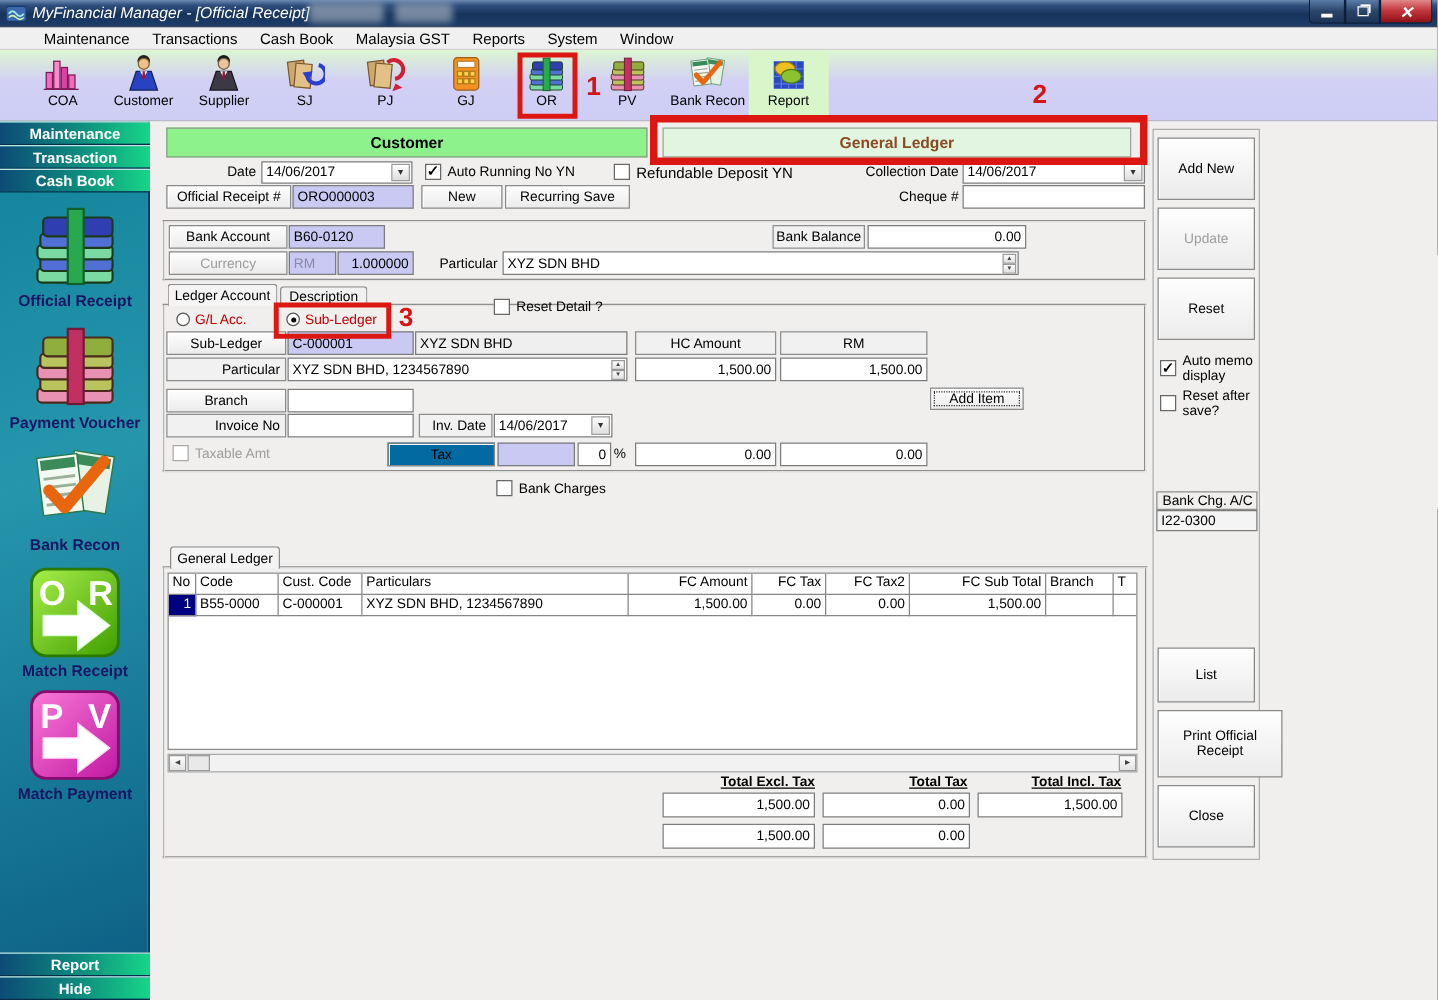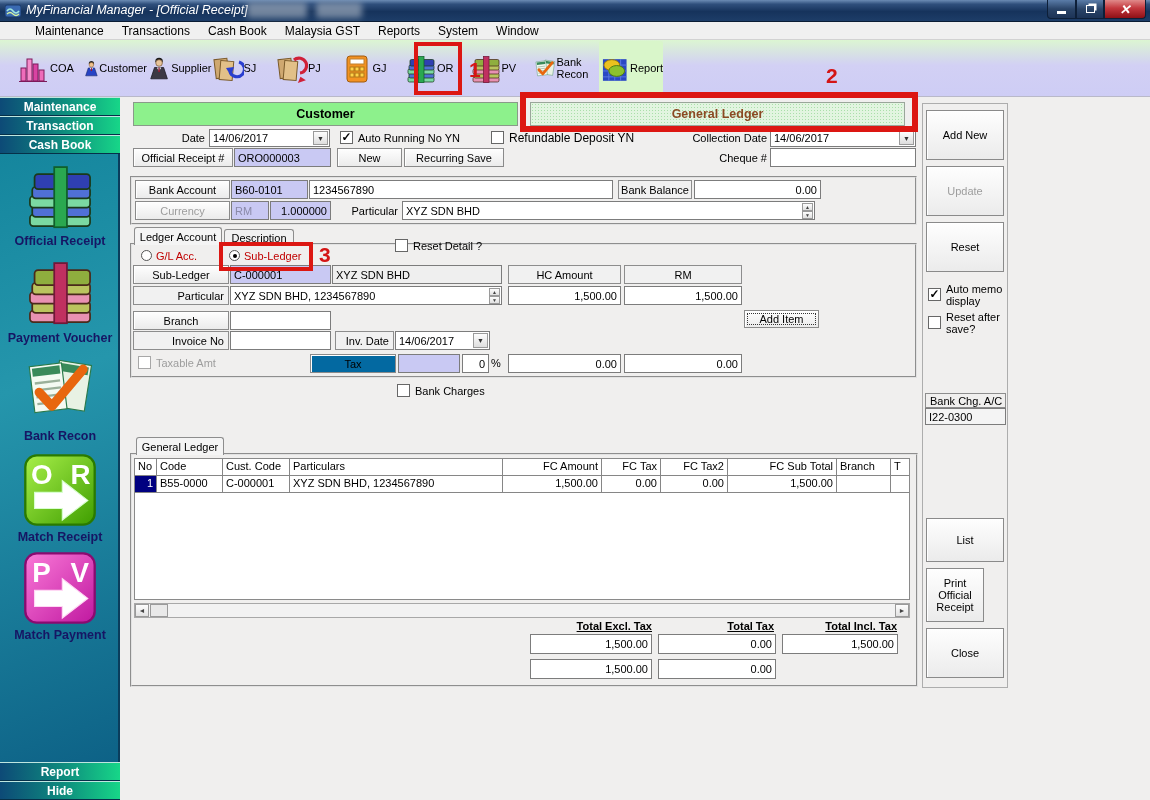--- a/index.html
+++ b/index.html
@@ -11,21 +11,21 @@
 .title-text{position:absolute;left:26px;top:3px;font-size:12.5px;color:#fff;white-space:nowrap;}
 .blurblob{position:absolute;top:2px;height:16px;background:#93a2b5;opacity:.75;filter:blur(3px);border-radius:3px;}
 .wbtn{height:19px;display:flex;align-items:center;justify-content:center;background:linear-gradient(180deg,#5a7ca8,#2a4468 50%,#1c3356);border:1px solid #0d1f38;border-top:none;color:#fff;}
 .wbtn.close{background:linear-gradient(180deg,#e08a8a,#c4383e 45%,#8f1016);}
 
 .menubar{position:absolute;left:0;top:22px;width:1150px;height:18px;background:#f0f0f0;border-bottom:1px solid #d2d2d2;display:flex;align-items:center;padding-left:26px;}
 .menu-item{font-size:12px;color:#000;padding:1px 9px;white-space:nowrap;}
 .mdibtn{width:17px;height:14px;background:linear-gradient(180deg,#fdfdfd,#e3e3e3);border:1px solid #979797;display:flex;align-items:center;justify-content:center;font-size:9px;color:#333;margin-left:1px;}
 
 .toolbar{position:absolute;left:0;top:40px;width:1150px;height:57px;background:linear-gradient(180deg,#dcf5d2 0%,#d2d0f4 45%,#cecdf5 100%);border-bottom:1px solid #b9b9c9;display:flex;padding-left:18px;}
-.titem{width:64.5px;height:54px;margin-top:1px;display:flex;flex-direction:row;align-items:center;justify-content:flex-start;font-size:11px;color:#000;}
+.titem{width:64.5px;height:54px;margin-top:1px;display:flex;flex-direction:column;align-items:center;justify-content:flex-start;font-size:11px;color:#000;}
 .titem .ico{width:32px;height:32px;margin-top:2px;}
 .titem.hl{background:#d9f6ca;border-radius:2px;}
 
 .sidebar{position:absolute;left:0;top:97px;width:120px;height:703px;background:linear-gradient(160deg,#11829a 0%,#2596ac 40%,#0b5d83 100%);border-right:2px solid #0a3d5c;}
 .sbar{position:absolute;left:0;width:120px;height:19px;background:linear-gradient(90deg,#0d4a77 0%,#0e8f7e 55%,#17d688 100%);border-top:1px solid #bfe6e0;border-bottom:1px solid #063049;color:#fff;font-size:12px;font-weight:bold;display:flex;align-items:center;justify-content:center;}
 .sico{position:absolute;left:23px;width:74px;height:74px;}
 .slbl{position:absolute;left:0;width:120px;text-align:center;font-size:12.5px;font-weight:bold;color:#161664;}
 
 .btn{position:absolute;display:flex;align-items:center;justify-content:center;text-align:center;font-size:11px;color:#000;background:linear-gradient(180deg,#fefefe,#ebebeb);border:1px solid #8a8a8a;box-shadow:inset 1px 1px 0 #fff;white-space:nowrap;}
 .btn.dis{color:#9d9d9d;}
@@ -348,22 +348,21 @@
 
   <div class="btn" style="left:133px;top:148px;width:100px;height:19px">Official Receipt #</div>
   <div class="fld lav" style="left:234px;top:148px;width:97px;height:19px">ORO000003</div>
   <div class="btn" style="left:337px;top:148px;width:65px;height:19px">New</div>
   <div class="btn" style="left:404px;top:148px;width:100px;height:19px">Recurring Save</div>
   <div class="plain r" style="left:695px;top:150px;width:72px;height:16px">Cheque #</div>
   <div class="fld" style="left:770px;top:148px;width:146px;height:19px"></div>
 
   <div class="groove" style="left:130px;top:176px;width:787px;height:49px"></div>
   <div class="btn" style="left:135px;top:180px;width:95px;height:19px">Bank Account</div>
-  <div class="fld lav" style="left:231px;top:180px;width:77px;height:19px">B60-0101</div>
-  <div class="fld" style="left:309px;top:180px;width:304px;height:19px">1234567890</div>
+  <div class="fld lav" style="left:231px;top:180px;width:77px;height:19px">B60-0120</div>
   <div class="lbx c" style="left:618px;top:180px;width:74px;height:19px">Bank Balance</div>
   <div class="fld r" style="left:694px;top:180px;width:127px;height:19px">0.00</div>
   <div class="btn dis" style="left:135px;top:201px;width:95px;height:19px">Currency</div>
   <div class="fld lav" style="left:231px;top:201px;width:38px;height:19px;color:#8a8aa8">RM</div>
   <div class="fld lav r" style="left:270px;top:201px;width:61px;height:19px">1.000000</div>
   <div class="plain r" style="left:336px;top:203px;width:62px;height:15px">Particular</div>
   <div class="fld" style="left:402px;top:201px;width:413px;height:19px">
       <span>XYZ SDN BHD</span>
       <span class="spin">
         <span>▲</span>
@@ -472,21 +471,21 @@
   <div class="btn" style="left:926px;top:110px;width:78px;height:50px">Add New</div>
   <div class="btn" style="left:926px;top:222px;width:78px;height:50px">Reset</div>
   <div class="btn dis" style="left:926px;top:166px;width:78px;height:50px">Update</div>
   <div class="cbx" style="left:928px;top:288px">✓</div>
   <div class="plain wrap11" style="left:946px;top:283px;width:62px;white-space:normal">Auto memo display</div>
   <div class="cbx" style="left:928px;top:316px"></div>
   <div class="plain wrap11" style="left:946px;top:311px;width:62px;white-space:normal">Reset after save?</div>
   <div class="lbx" style="left:925px;top:393px;width:81px;height:15px;background:#f0efee">Bank Chg. A/C :</div>
   <div class="fld" style="left:925px;top:408px;width:81px;height:17px;background:#f4f4f4">I22-0300</div>
   <div class="btn" style="left:926px;top:518px;width:78px;height:44px">List</div>
-  <div class="btn" style="left:926px;top:568px;width:58px;height:54px;white-space:normal;padding:0 16px">Print Official Receipt</div>
+  <div class="btn" style="left:926px;top:568px;width:100px;height:54px;white-space:normal;padding:0 16px">Print Official Receipt</div>
   <div class="btn" style="left:926px;top:628px;width:78px;height:50px">Close</div>
 
   <div class="redbox" style="left:414px;top:42px;width:48px;height:53px"></div>
   <div class="rednum" style="left:469px;top:58px">1</div>
   <div class="redbox" style="left:520px;top:92px;width:398px;height:40px;border-width:6px"></div>
   <div class="rednum" style="left:826px;top:64px">2</div>
   <div class="redbox" style="left:219px;top:242px;width:94px;height:29px"></div>
   <div class="rednum" style="left:319px;top:243px">3</div>
 
 </div>

